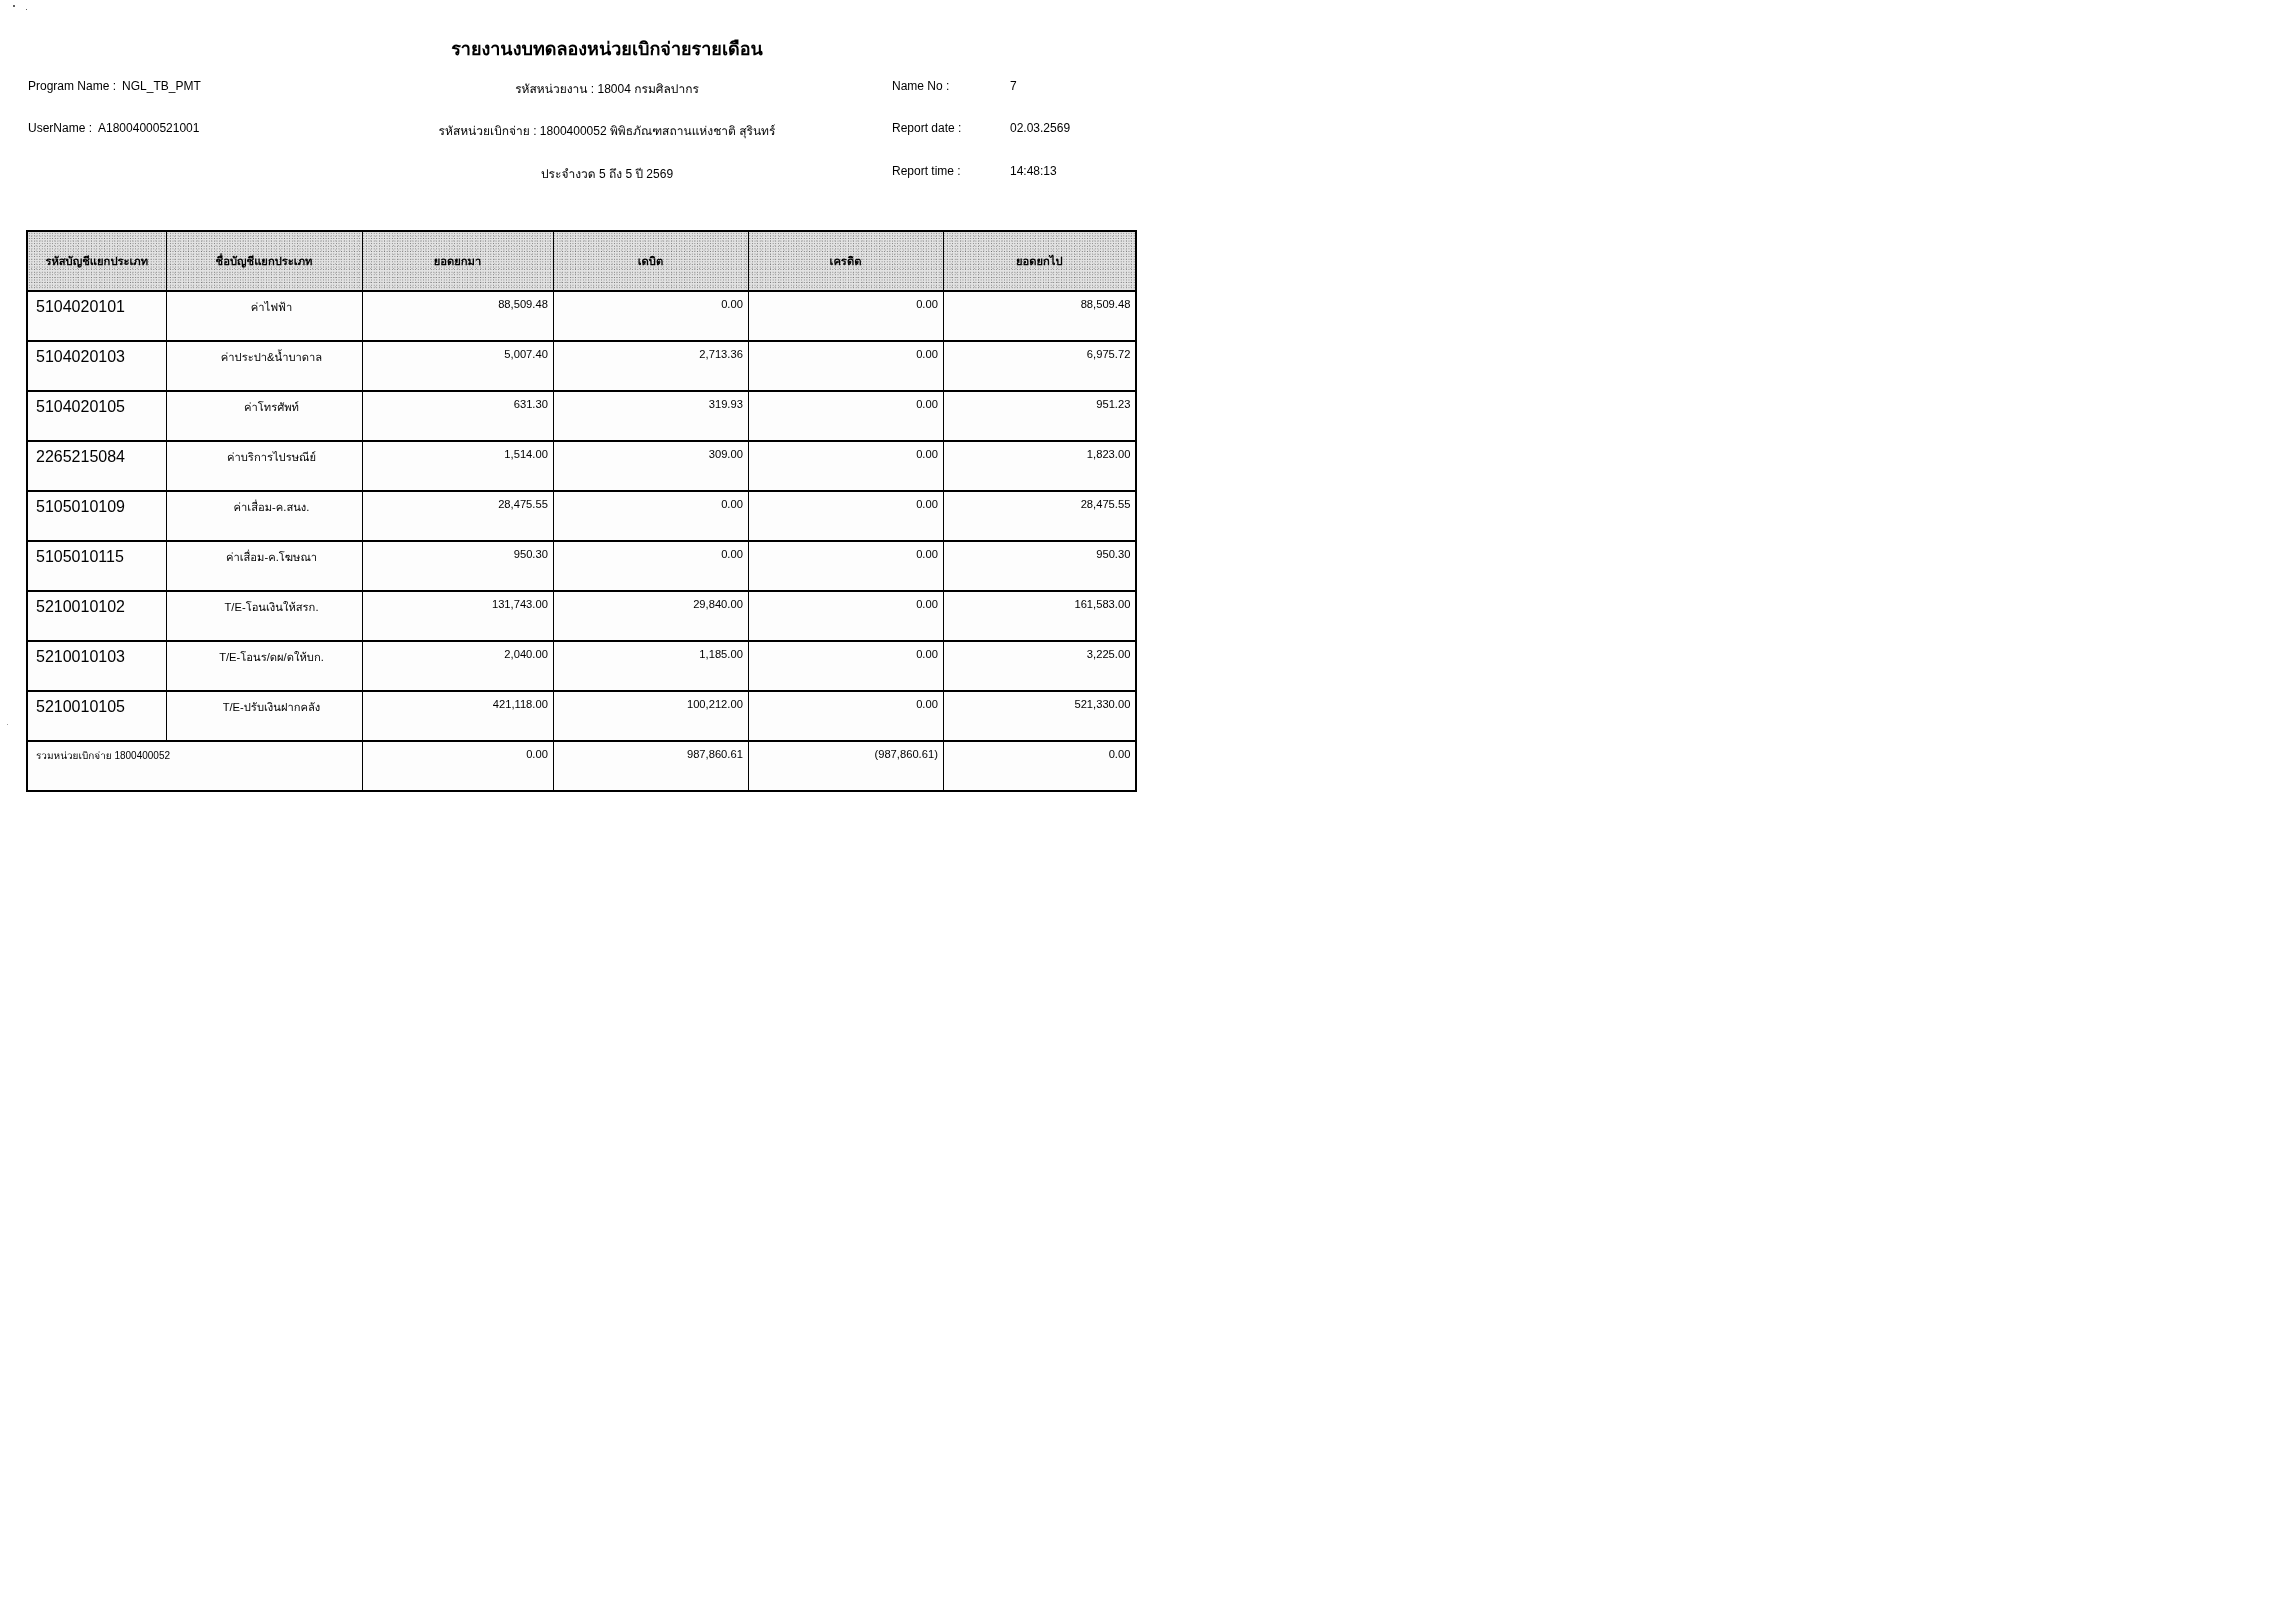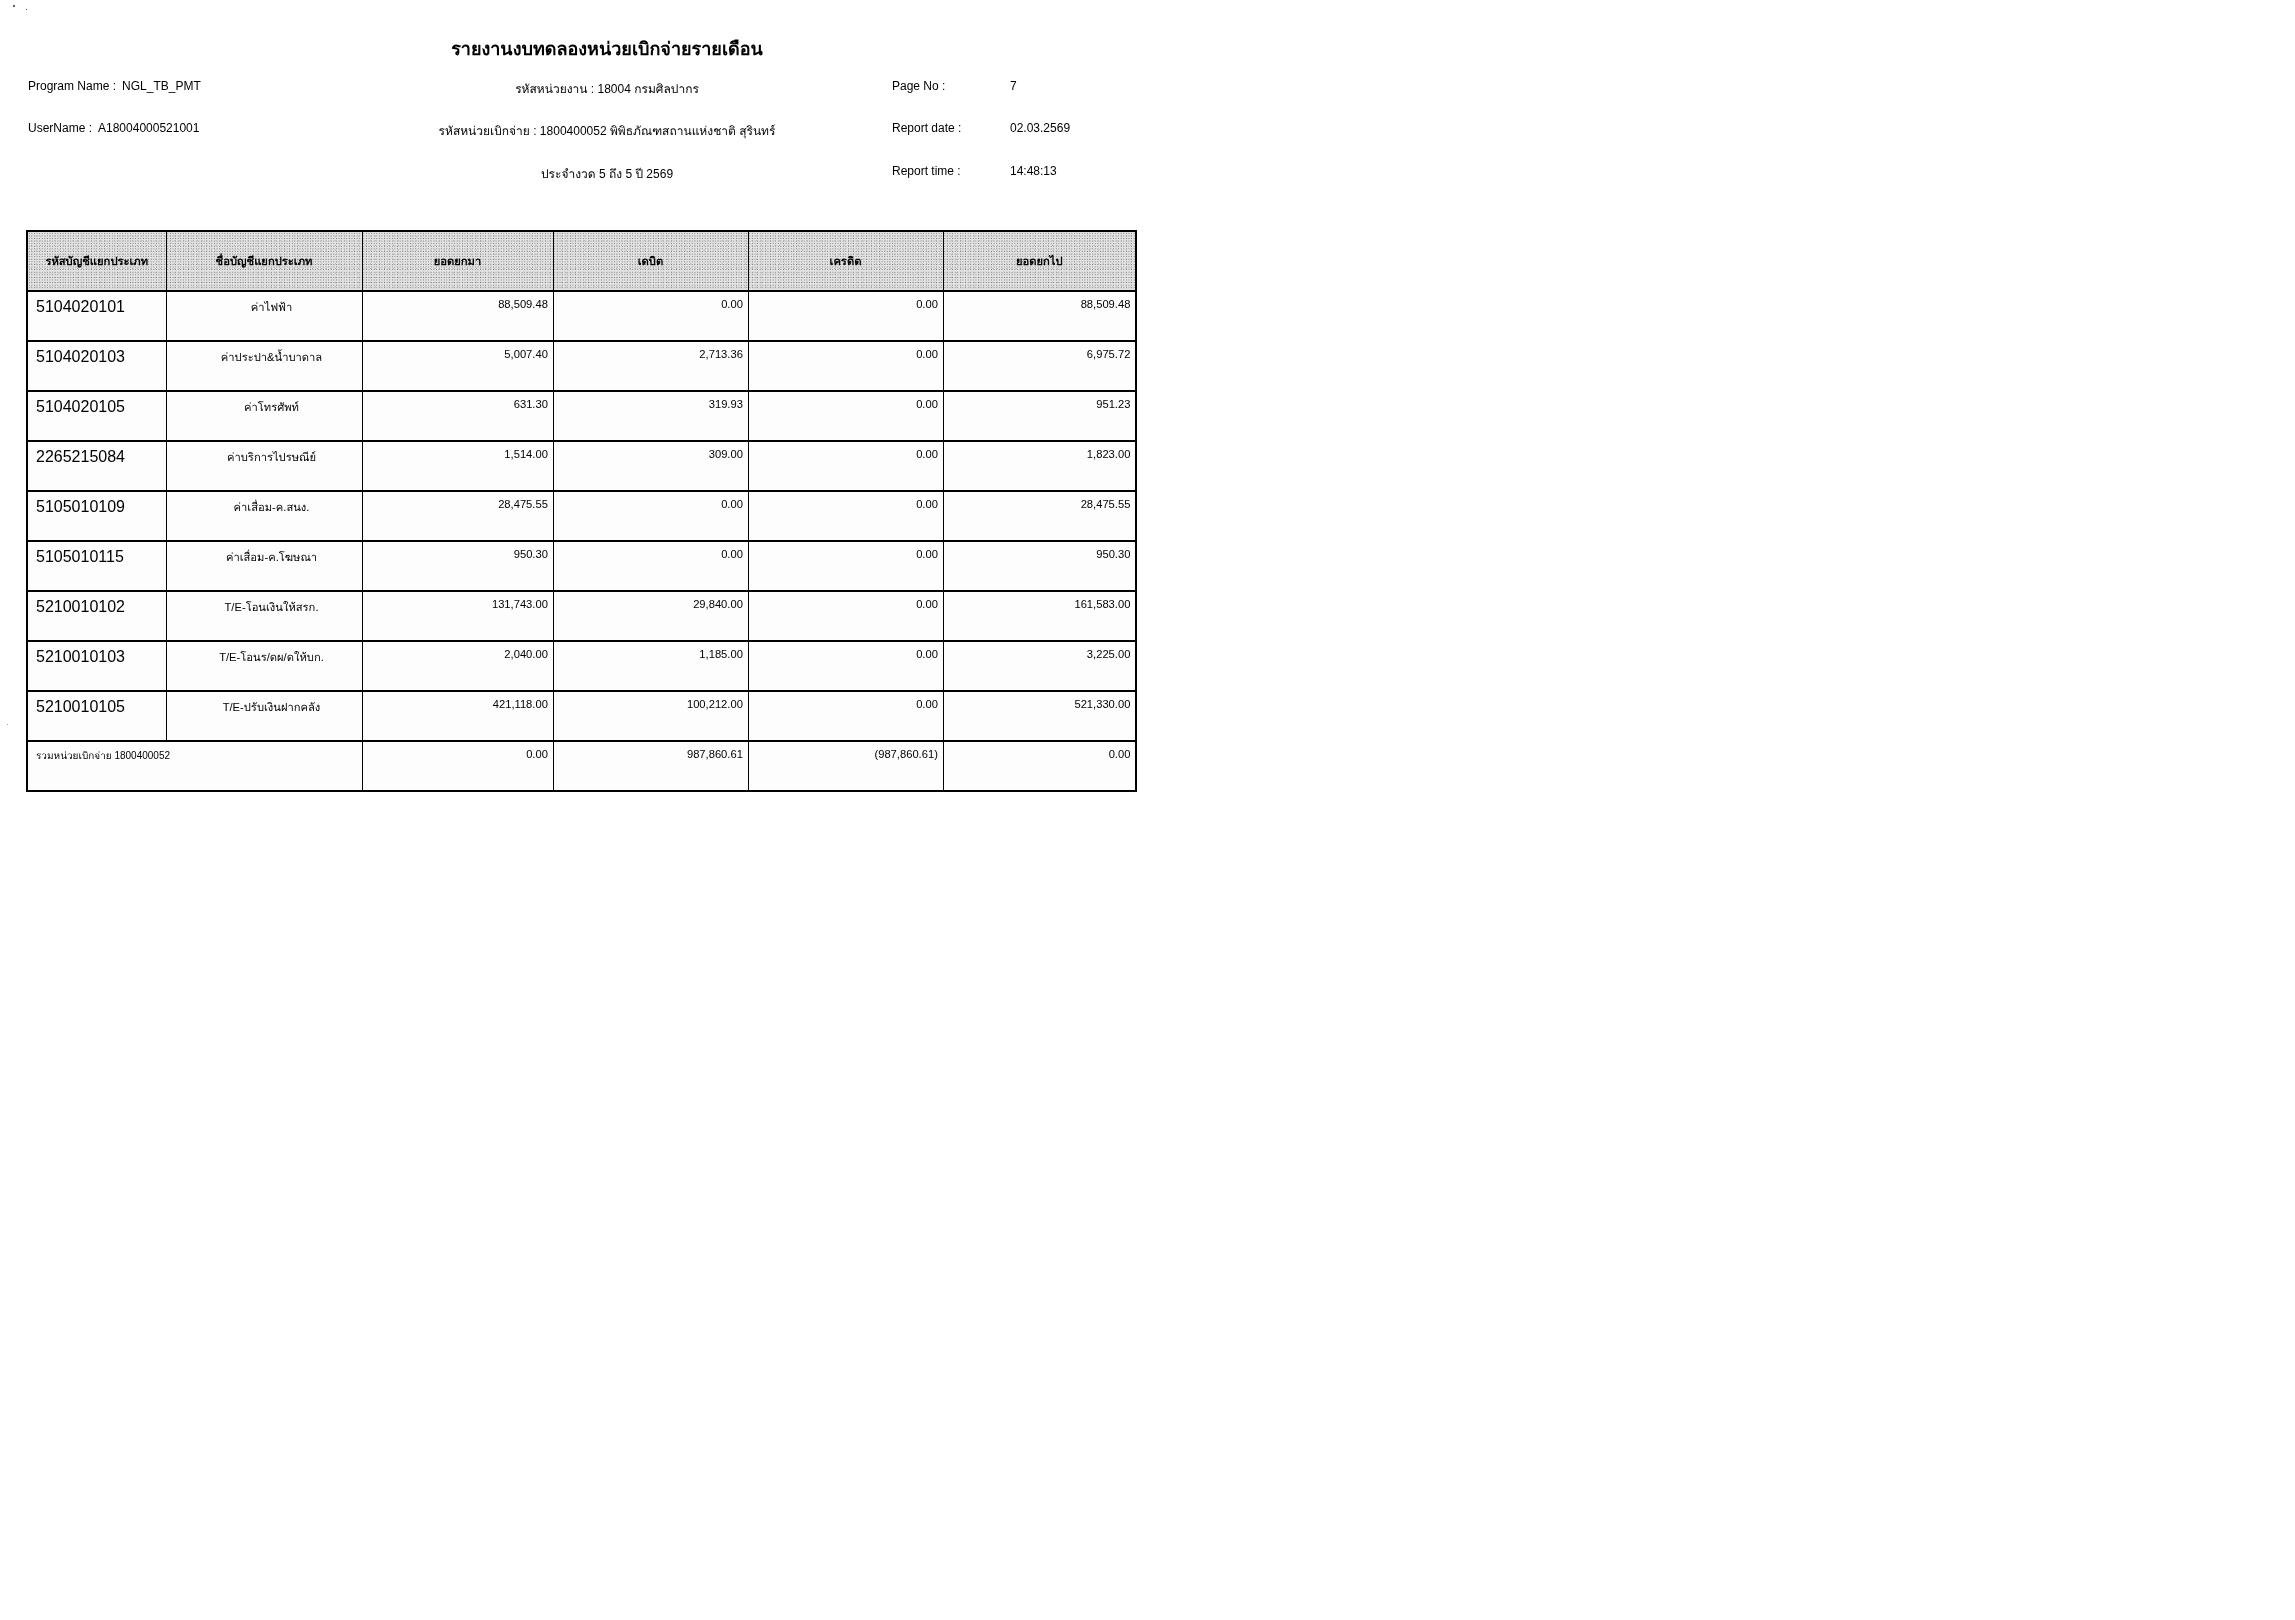--- a/index.html
+++ b/index.html
@@ -98,21 +98,21 @@
   <div class="info-line" style="left:28px; top:121px;">
     <span class="lbl">UserName :</span>
     <span class="val">A18004000521001</span>
   </div>
 
   <div class="center-line" style="top:79px;">รหัสหน่วยงาน : 18004 กรมศิลปากร</div>
   <div class="center-line" style="top:121px;">รหัสหน่วยเบิกจ่าย : 1800400052 พิพิธภัณฑสถานแห่งชาติ สุรินทร์</div>
   <div class="center-line" style="top:164px;">ประจำงวด 5 ถึง 5 ปี 2569</div>
 
   <div class="info-line info-right" style="left:892px; top:79px;">
-    <span class="lbl">Page No :</span>
+    <span class="lbl">Name No :</span>
     <span class="val">7</span>
   </div>
   <div class="info-line info-right" style="left:892px; top:121px;">
     <span class="lbl">Report date :</span>
     <span class="val">02.03.2569</span>
   </div>
   <div class="info-line info-right" style="left:892px; top:164px;">
     <span class="lbl">Report time :</span>
     <span class="val">14:48:13</span>
   </div>

